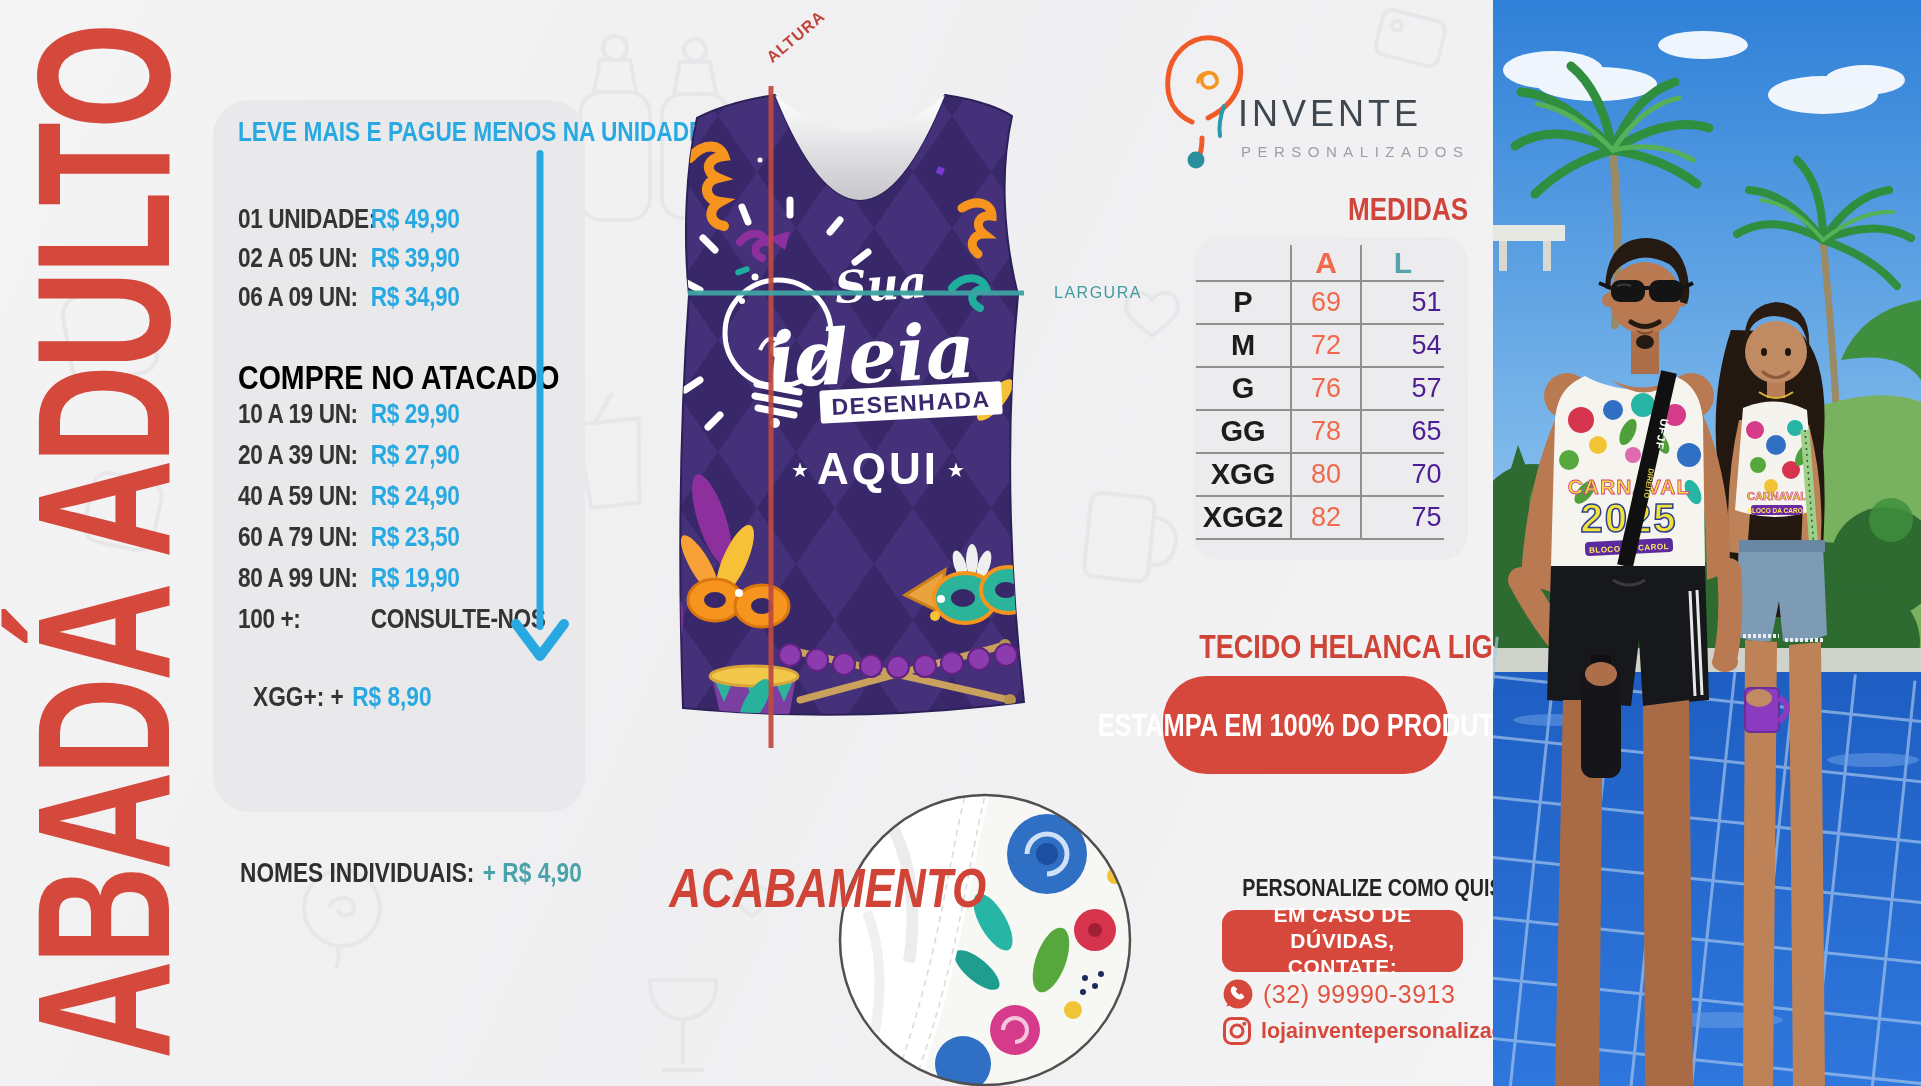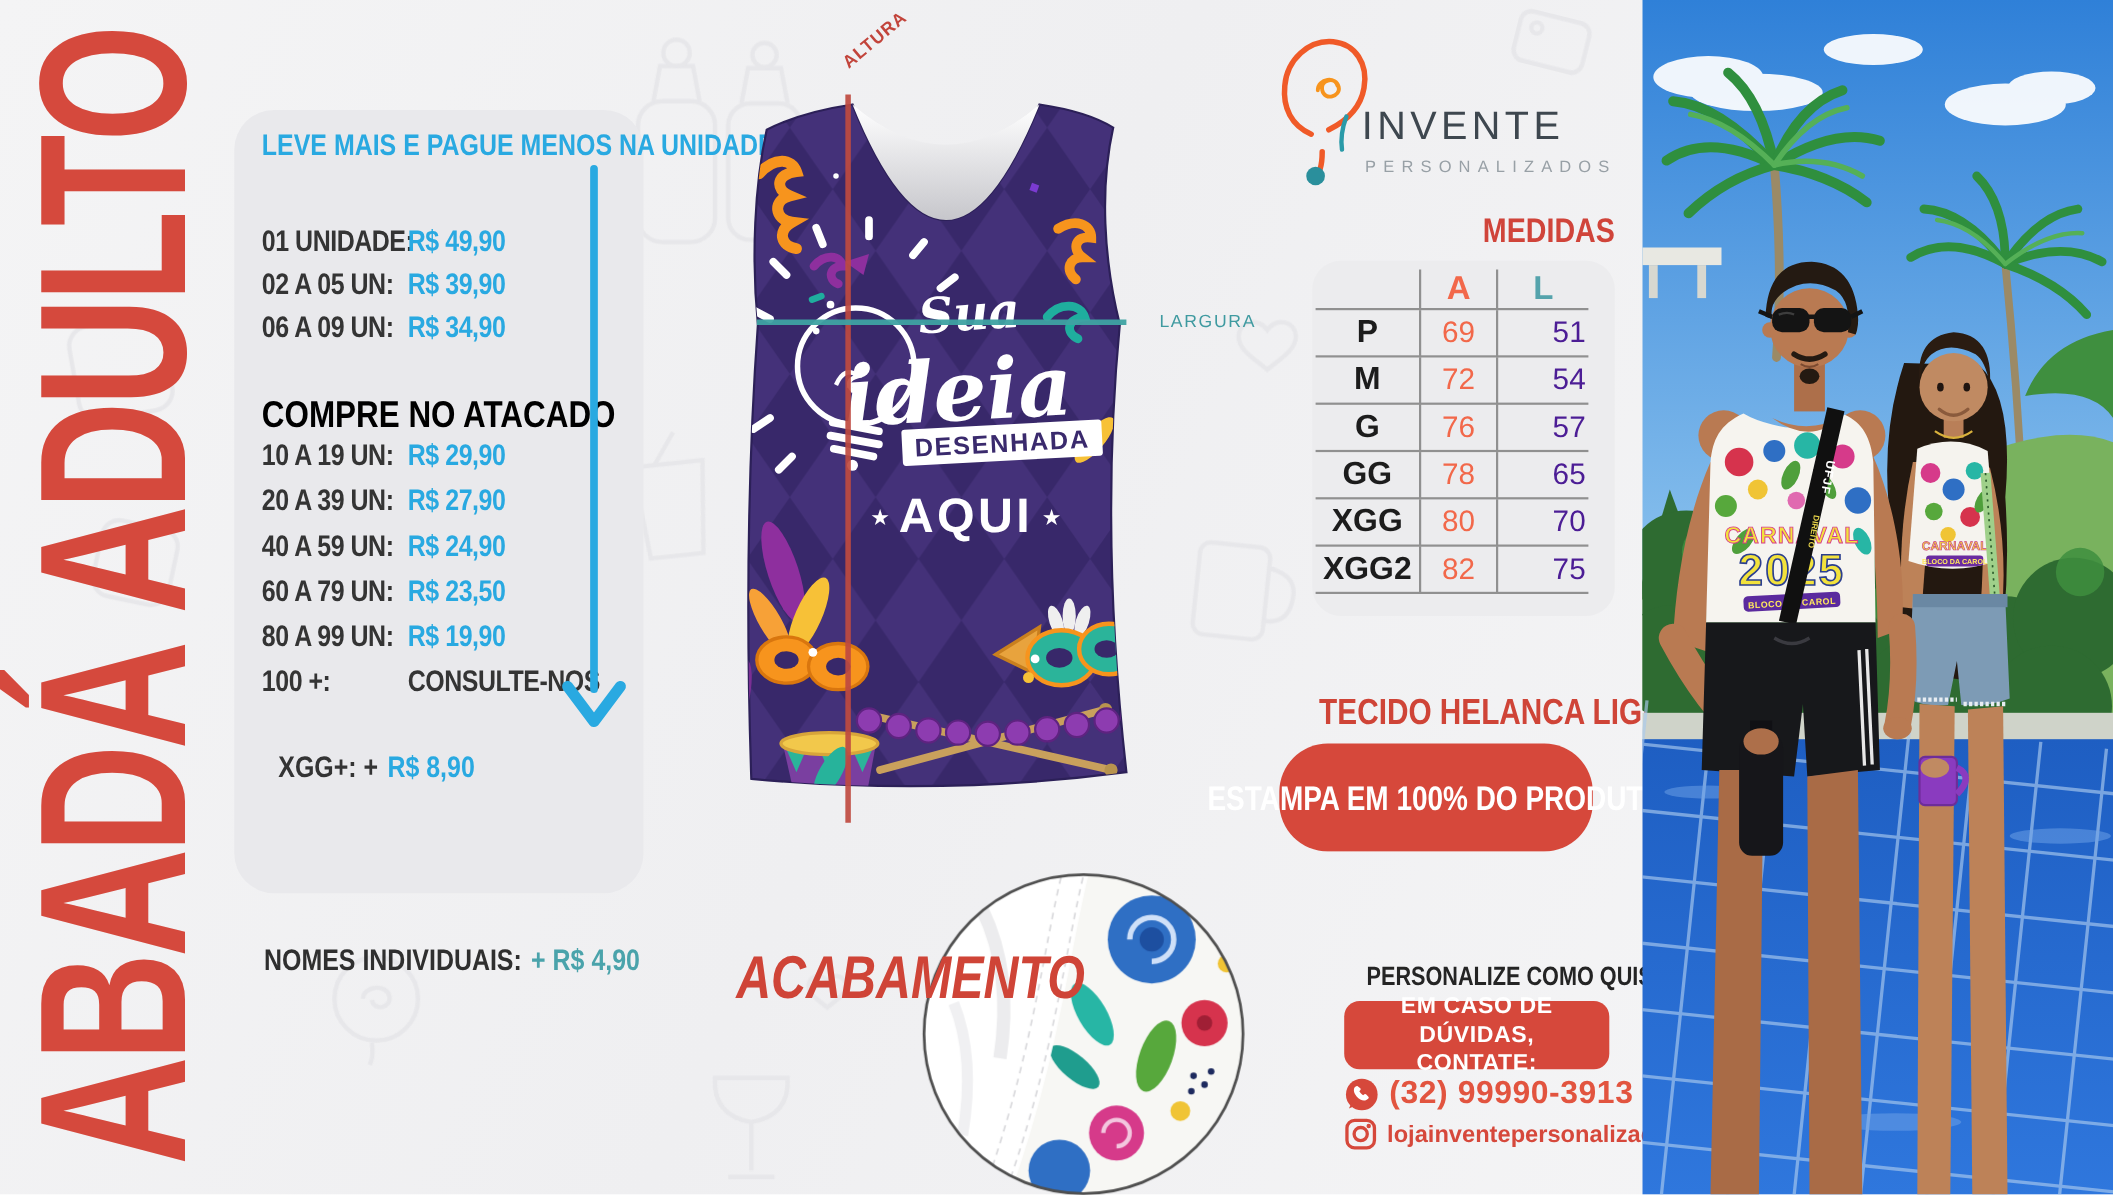--- a/index.html
+++ b/index.html
@@ -70,21 +70,21 @@
   
   #detail-circle{left:837px;top:792px;width:296px;height:296px;z-index:5;}
 
   
   #contact-headline{left:1210px;top:874px;width:268px;text-align:center;font-size:24px;font-weight:bold;color:#242424;}
   #contact-badge{left:1222px;top:910px;width:241px;height:62px;background:#d6483b;border-radius:14px;
     display:flex;align-items:center;justify-content:center;text-align:center;}
   #contact-badge .txt{font-size:21px;line-height:26px;font-weight:bold;letter-spacing:.5px;color:#ffffff;}
   .contact-row{display:flex;align-items:center;gap:9px;}
   #phone-row{left:1222px;top:978px;}
-  #phone-row .txt{font-size:29px;letter-spacing:.5px;color:#e2543f;font-weight:bold;}
+  #phone-row .txt{font-size:25px;letter-spacing:.5px;color:#e2543f;}
   #insta-row{left:1222px;top:1016px;}
   #insta-row .txt{font-size:21.5px;font-weight:bold;color:#d6483b;}
 
   svg{display:block;}
 </style>
 </head>
 <body>
 
 <div id="canvas">
 

